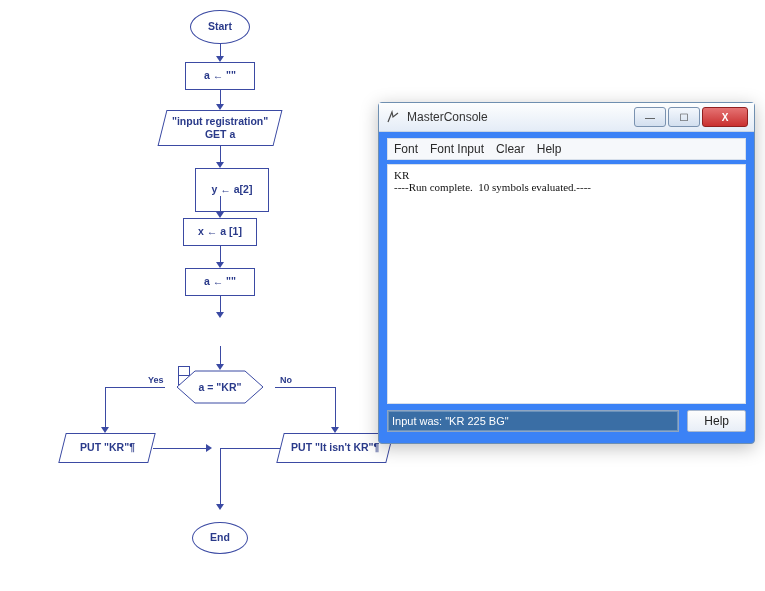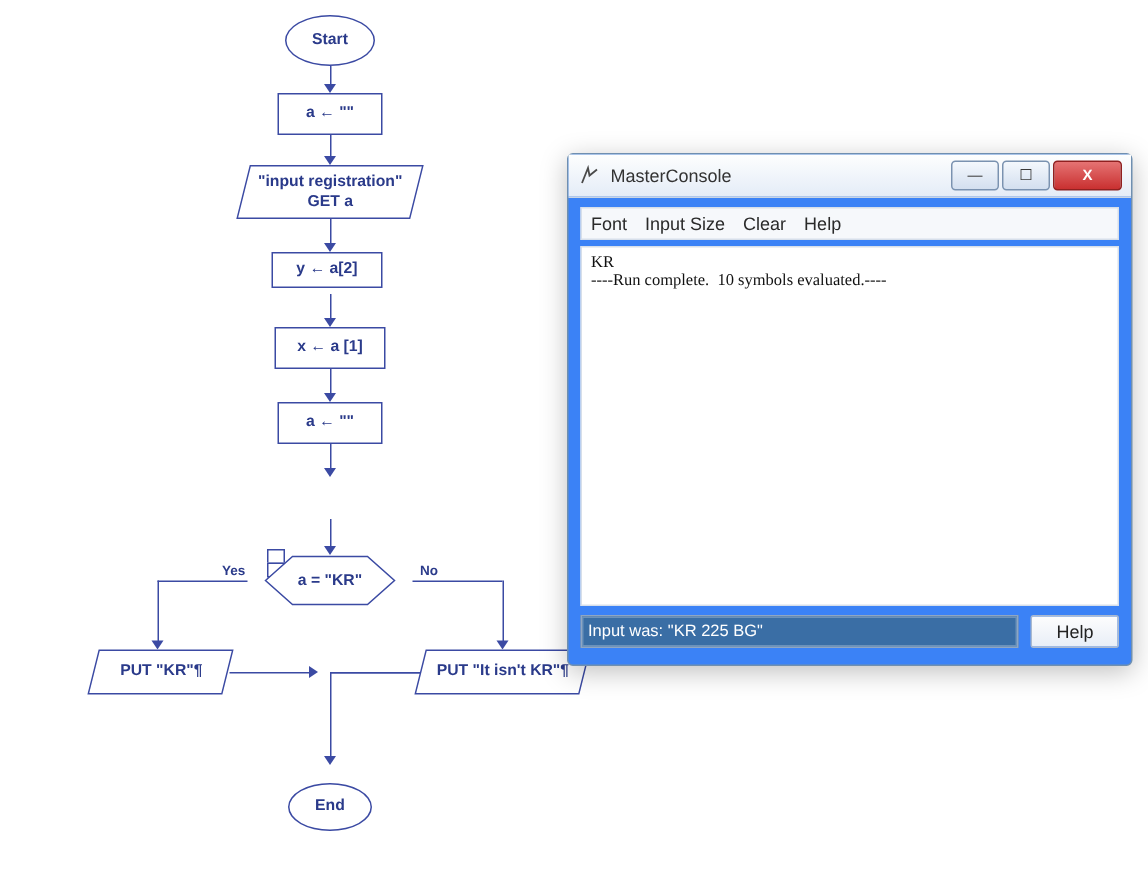--- a/index.html
+++ b/index.html
@@ -201,21 +201,21 @@
   <div class="connector" style="left:150px; top:80px; width:1px; height:16px;"></div>
   <div class="arrowhead-down" style="left:146px; top:94px;"></div>
 
   <div class="shape parallelogram" style="left:92px; top:100px; width:116px; height:36px;">
     <span style="white-space:pre; text-align:center;">"input registration"
 GET a</span>
   </div>
   <div class="connector" style="left:150px; top:136px; width:1px; height:18px;"></div>
   <div class="arrowhead-down" style="left:146px; top:152px;"></div>
 
-  <div class="shape process" style="left:111px; top:158px; width:74px; height:24px;">
+  <div class="shape process" style="left:125px; top:158px; width:74px; height:44px;">
     <span>y ← a[2]</span>
   </div>
   <div class="connector" style="left:150px; top:186px; width:1px; height:18px;"></div>
   <div class="arrowhead-down" style="left:146px; top:202px;"></div>
 
   <div class="shape process" style="left:113px; top:208px; width:74px; height:28px;align-items:center;">
     <span>x ← a [1]</span>
   </div>
   <div class="connector" style="left:150px; top:236px; width:1px; height:18px;"></div>
   <div class="arrowhead-down" style="left:146px; top:252px;"></div>
@@ -292,21 +292,21 @@
           <span>☐</span>
         </div>
       <div class="winbtn close">
           <span>X</span>
         </div>
     </div>
   </div>
 
   <div class="menubar">
     <span>Font</span>
-    <span>Input Size</span>
+    <span>Font Input</span>
     <span>Clear</span>
     <span>Help</span>
   </div>
 
   <div class="console-body"><span>KR</span>
 <span>----Run complete.  10 symbols evaluated.----</span></div>
 
   <div class="bottom-row">
     <div class="input-line">
       <span>Input was: "KR 225 BG"</span>

